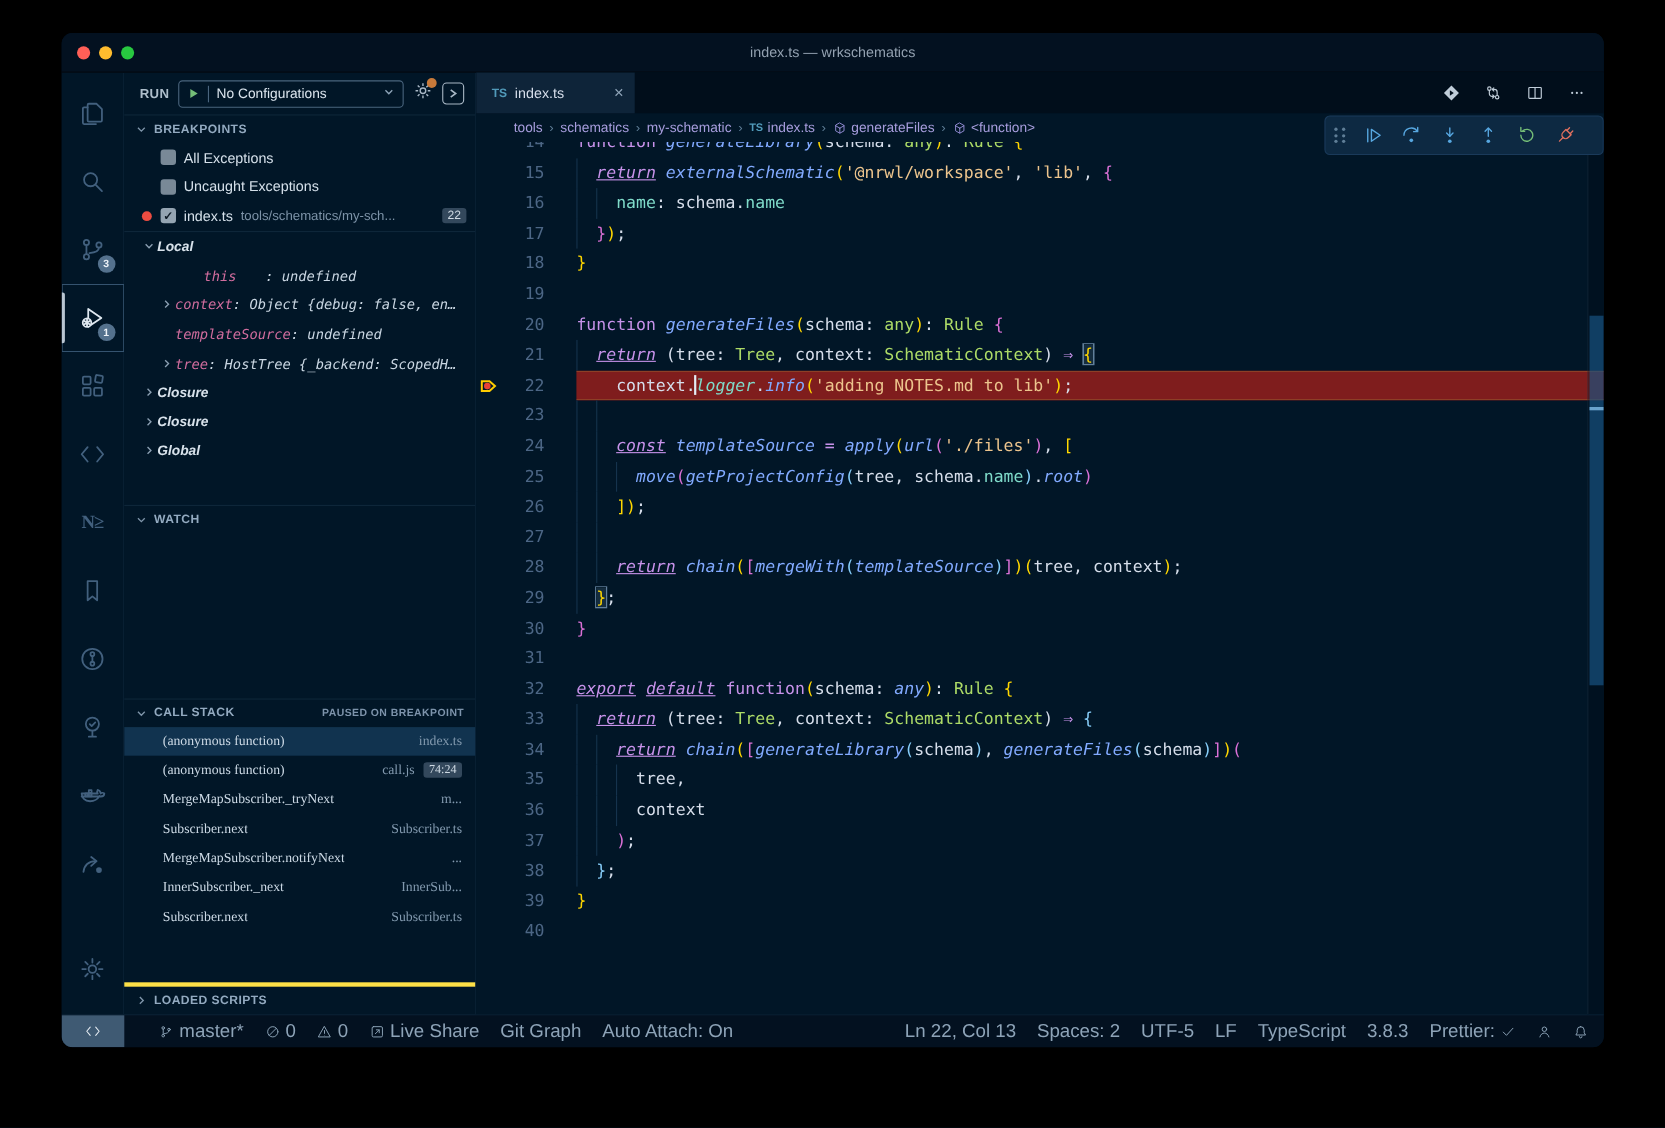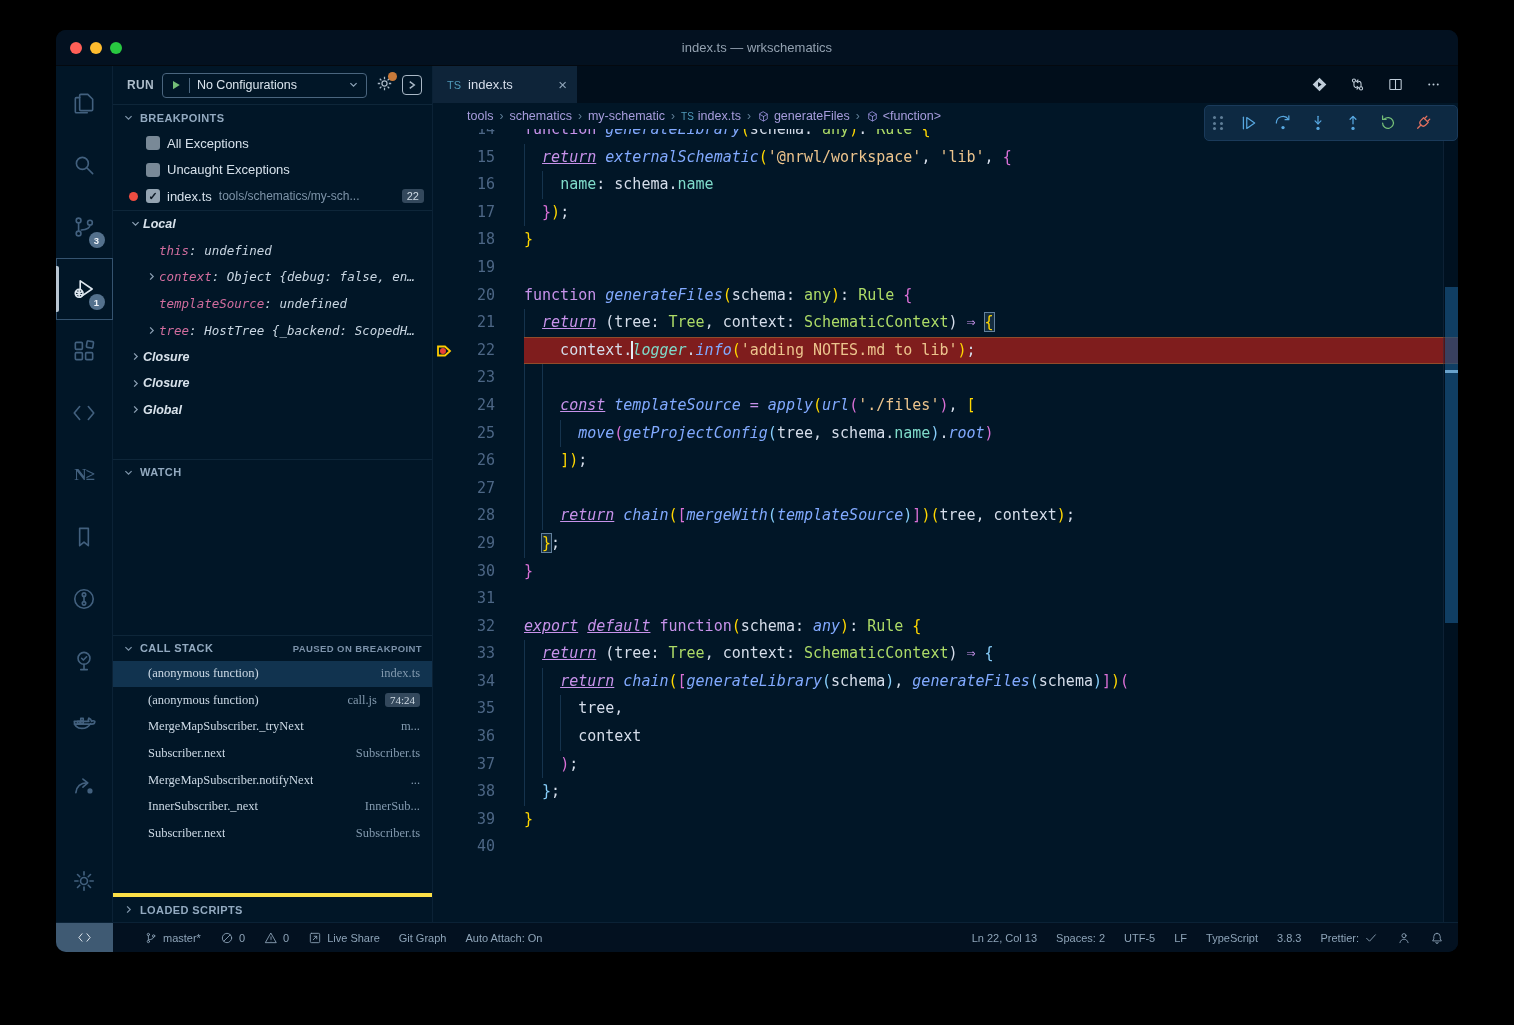--- a/index.html
+++ b/index.html
@@ -74,21 +74,21 @@
   .cs-row.sel { background:#11334f; }
   .cs-name { color:#ccd9e5; overflow:hidden; text-overflow:ellipsis; }
   .cs-right { margin-left:auto; display:flex; align-items:center; gap:8px; }
   .cs-loc { color:#8299ae; }
   .sec-ls { margin-top:auto; border-top:4px solid #fde047; }
   
   .editor { flex:1; position:relative; display:flex; flex-direction:column; min-width:0; background:#011627; }
   .tabbar { height:37px; background:#010e1b; display:flex; align-items:stretch; flex:none; }
   .tab { width:144px; background:#0e2439; display:flex; align-items:center; padding:0 10px 0 14px; gap:7px;
     cursor:pointer; }
-  .ts-chip { color:#519aba; font-weight:normal; font-size:11px; }
+  .ts-chip { color:#519aba; font-weight:bold; font-size:11px; }
   .tab-label { color:#d6deeb; font-size:13px; flex:1; }
   .tab-close { color:#90a5b9; font-size:15px; cursor:pointer; }
   .tab-actions { margin-left:auto; display:flex; align-items:center; gap:21px; padding-right:16px;
     color:#c0cdd9; }
   .tab-actions .ic { cursor:pointer; display:inline-flex; }
   .tab-actions svg { width:17px; height:17px; }
   .crumbs { height:26px; display:flex; align-items:center; padding-left:34px; gap:6px; font-size:12.5px;
     color:#a79ddd; flex:none; white-space:nowrap; }
   .crumb { display:inline-flex; align-items:center; gap:4px; cursor:pointer; }
   .crumb-sep { color:#5f7e97; font-size:12px; }
@@ -126,21 +126,21 @@
   .sb-cursormark { position:absolute; left:1px; right:0; top:241px; height:3px; background:#6aa3cd; }
   .dbg-toolbar { position:absolute; top:39px; right:0; width:254px; height:36px; background:#0d2942;
     border:1px solid #1a3a5a; border-radius:5px; display:flex; align-items:center; padding:0 8px;
     gap:9px; z-index:5; }
   .dbg-btn { width:26px; height:26px; display:flex; align-items:center; justify-content:center; cursor:pointer; }
   .dbg-btn svg { width:20px; height:20px; }
   .grip { display:grid; grid-template-columns:4px 4px; gap:2.5px; cursor:grab; margin-right:2px; }
   .grip i { width:3px; height:3px; background:#5f7e97; border-radius:50%; }
   
   .statusbar { height:30px; background:#031120; border-top:1px solid #0b2236; display:flex;
-    align-items:center; color:#8ea4b8; font-size:11px; flex:none; }
+    align-items:center; color:#8ea4b8; font-size:17px; flex:none; }
   .sb-item { display:inline-flex; align-items:center; gap:5px; cursor:pointer; white-space:nowrap; }
   .sb-item svg { width:14px; height:14px; }
   .sb-left { display:flex; align-items:center; gap:19px; height:100%; }
   .sb-right { margin-left:auto; display:flex; align-items:center; gap:19px; padding-right:14px; }
   .sb-box { width:57px; height:100%; background:#3f5a73; color:#e8eef4; display:inline-flex;
     align-items:center; justify-content:center; }
   .sb-box svg { width:15px; height:15px; }
   .sb-left > .sb-item:nth-child(2) { margin-left:12px; }
 </style>
 </head>
@@ -340,21 +340,21 @@
         <div class="section">
           <div class="vars-body" id="var-rows" style="height:248px">
               <div class="var-row" style="padding-left: 14px;">
                 <span class="var-chev">
                   <svg viewBox="0 0 16 16" width="11" height="11" fill="none" stroke="currentColor" stroke-width="1.8">
                     <path d="M3.5 6l4.5 4.5L12.5 6"></path>
                   </svg>
                 </span>
                 <span class="var-bold">Local</span>
               </div>
-              <div class="var-row" style="padding-left: 30px;">
+              <div class="var-row" style="padding-left: 30px; gap: 26px;">
                 <span class="var-chev"></span>
                 <span class="var-name">this</span>
                 <span class="var-val">: undefined</span>
               </div>
               <div class="var-row" style="padding-left: 30px;">
                 <span class="var-chev">
                   <svg viewBox="0 0 16 16" width="11" height="11" fill="none" stroke="currentColor" stroke-width="1.8">
                     <path d="M6 3.5L10.5 8 6 12.5"></path>
                   </svg>
                 </span>

